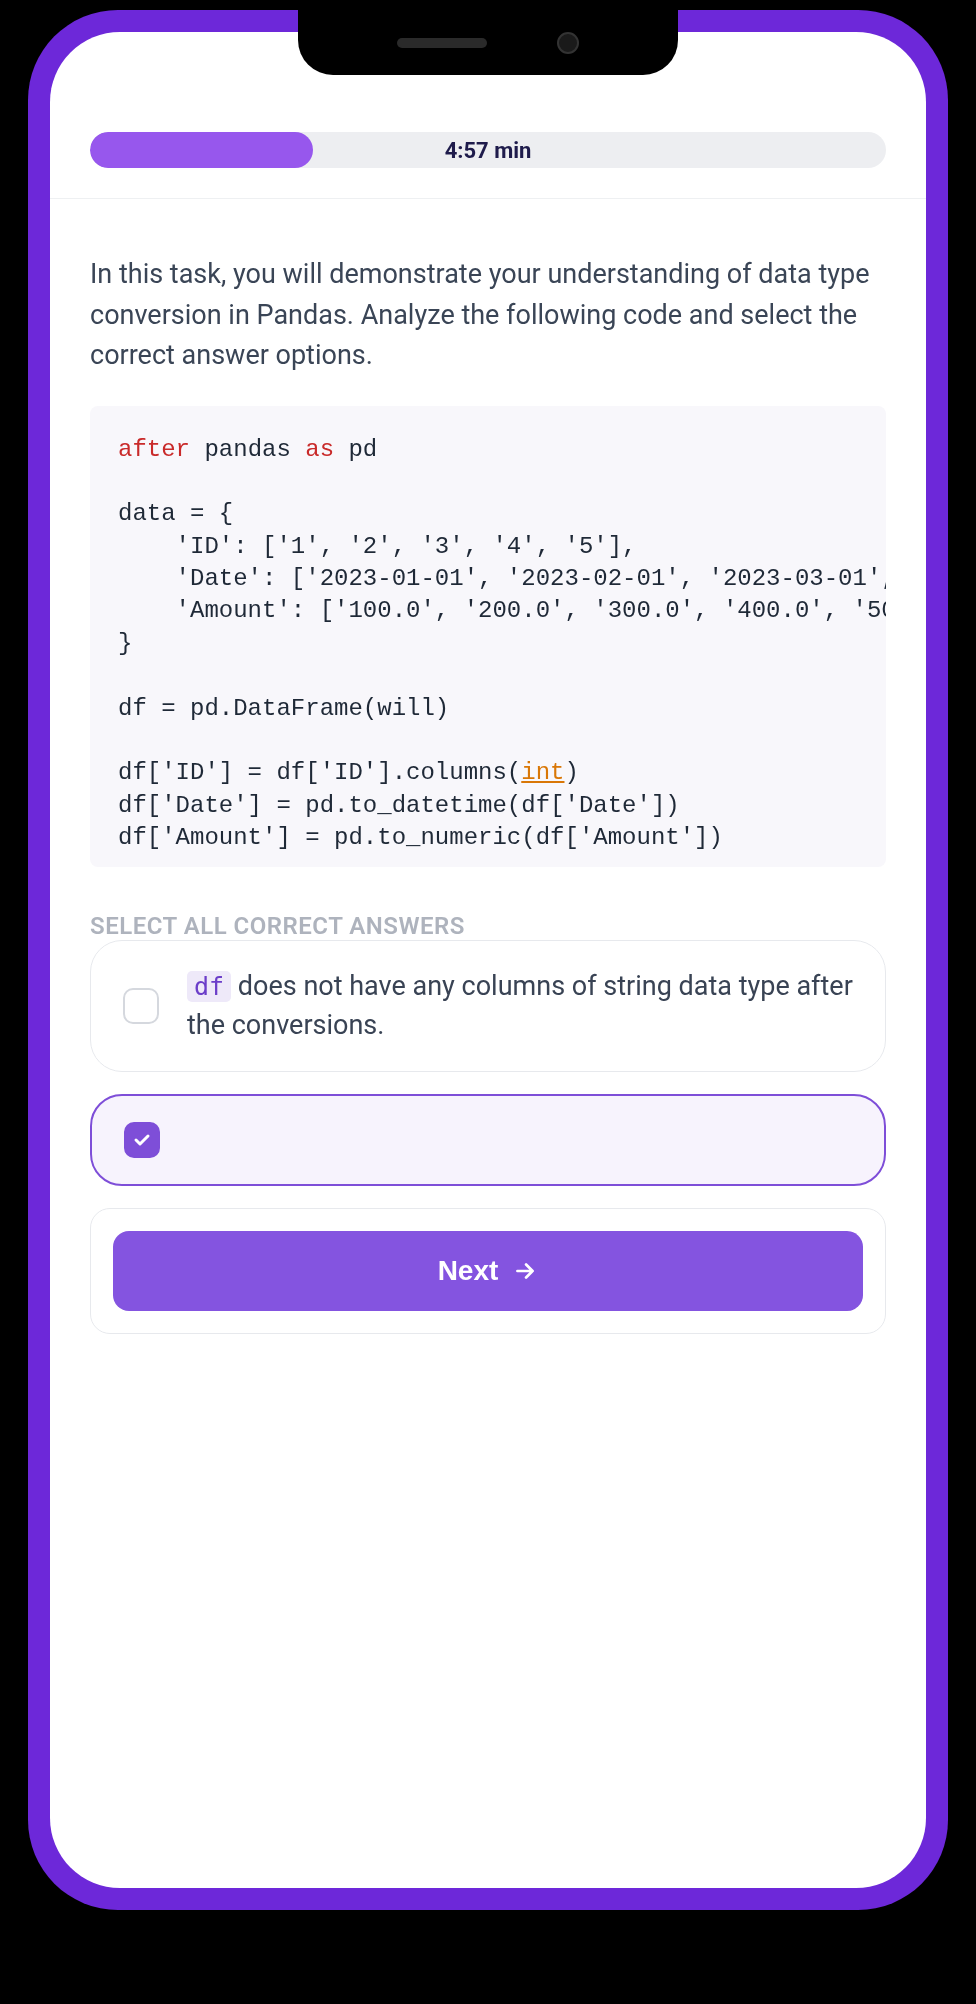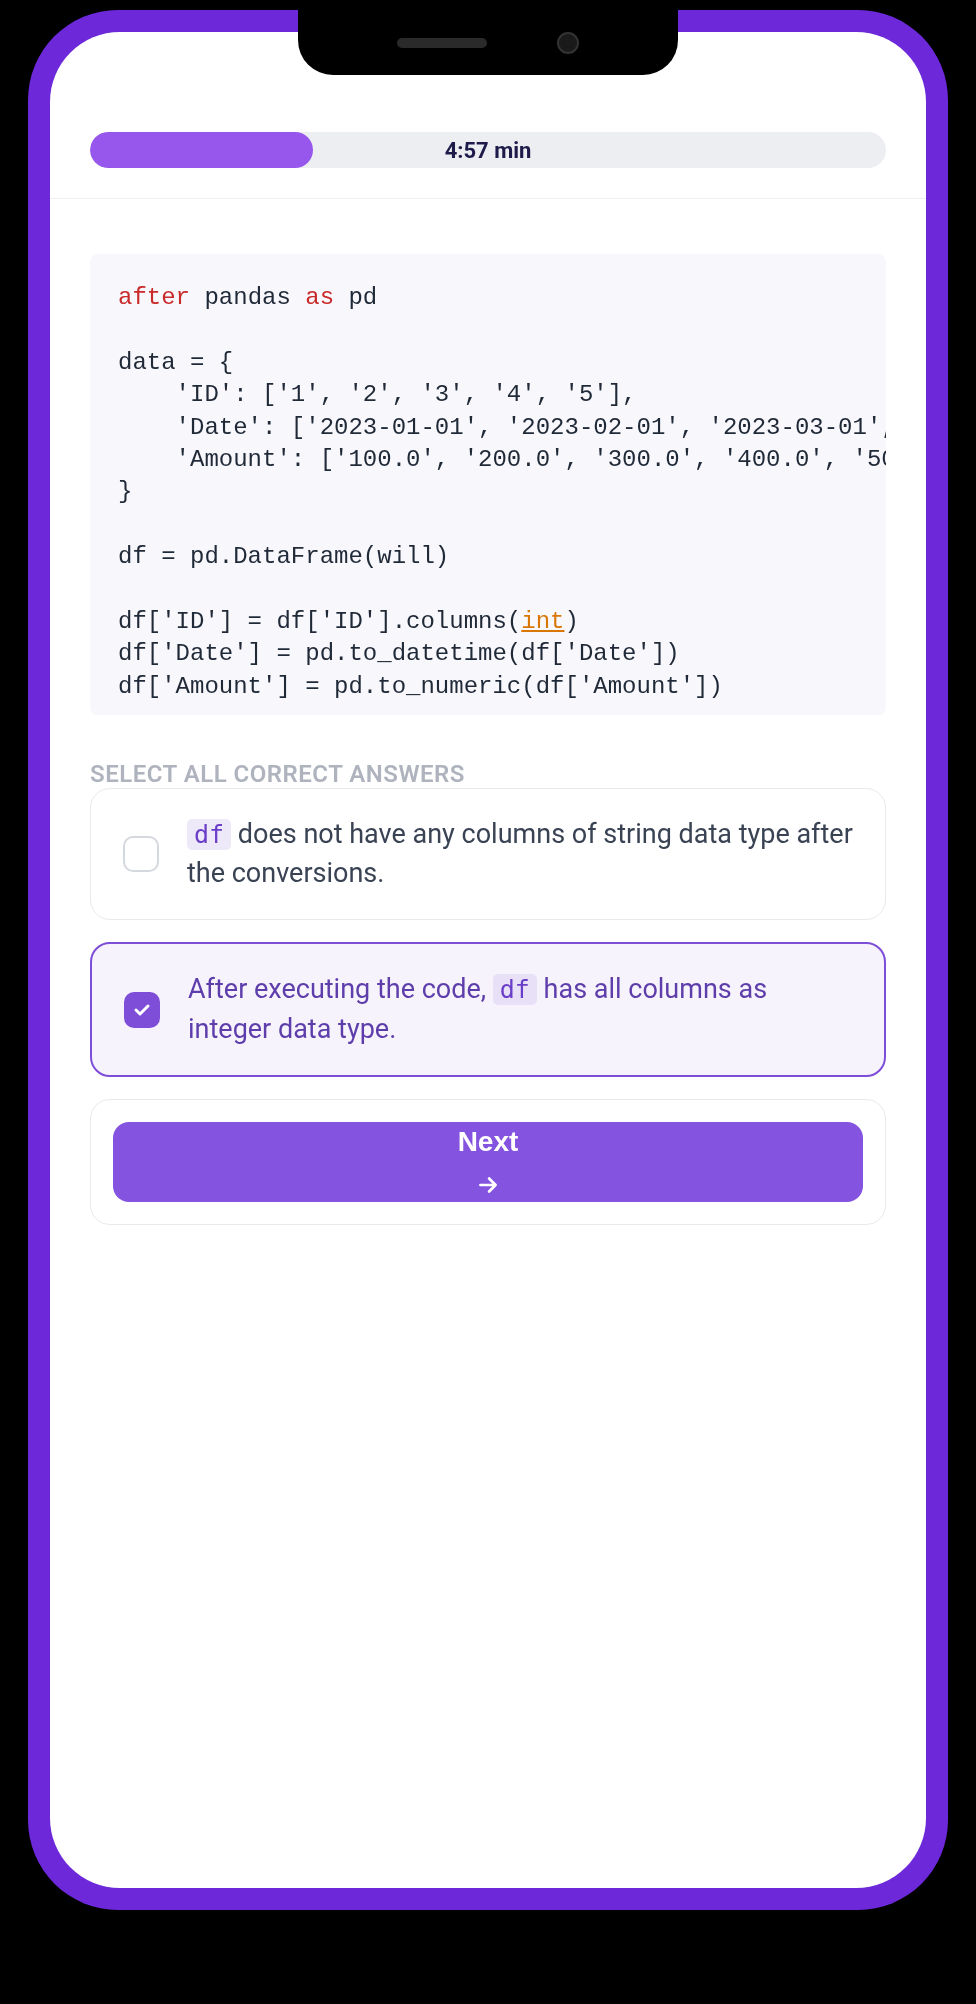--- a/index.html
+++ b/index.html
@@ -128,21 +128,21 @@
   font-weight: 600;
   color: #aeb3bd;
   letter-spacing: 0.5px;
 }
 .option {
   display: flex;
   align-items: center;
   gap: 28px;
   padding: 26px 32px;
   border: 1.5px solid #e7e9ed;
-  border-radius: 20px;
+  border-radius: 32px;
   margin-bottom: 22px;
   cursor: pointer;
 }
 .option.selected {
   border: 2.5px solid #7e4ed8;
   background: #f7f3fd;
 }
 .checkbox {
   flex-shrink: 0;
   width: 36px;
@@ -182,21 +182,20 @@
   border: none;
   border-radius: 16px;
   color: #fff;
   font-size: 28px;
   font-weight: 600;
   display: flex;
   align-items: center;
   justify-content: center;
   gap: 14px;
   cursor: pointer;
-  flex-direction: column;
 }
 .btn-wrap {
   border: 1.5px solid #e7e9ed;
   border-radius: 20px;
   padding: 22px;
 }
 </style>
 </head>
 <body>
 
@@ -209,20 +208,21 @@
     <div class="content">
 
       <div class="progress-section">
         <div class="progress-bar">
           <div class="progress-fill" style="width:28%"></div>
           <div class="progress-text">4:57 min</div>
         </div>
       </div>
 
       <div class="main">
+        <p class="question">In this task, you will demonstrate your understanding of data type conversion in Pandas. Analyze the following code and select the correct answer options.</p>
 
         <div class="code-block"><span class="kw">after</span><span> pandas </span><span class="kw">as</span><span> pd</span>
 
 <span>data = {</span>
 <span>    'ID': ['1', '2', '3', '4', '5'],</span>
 <span>    'Date': ['2023-01-01', '2023-02-01', '2023-03-01', '2023-04-01', '2023-05-01'],</span>
 <span>    'Amount': ['100.0', '200.0', '300.0', '400.0', '500.0']</span>
 <span>}</span>
 
 <span>df = pd.DataFrame(will)</span>
@@ -242,23 +242,20 @@
             <span></span><span class="inline-code">df</span><span> does not have any columns of string data type after the conversions.</span>
           </div>
         </div>
 
         <div class="option selected">
           <div class="checkbox checked">
             <svg width="20" height="20" viewBox="0 0 20 20" fill="none">
                 <path d="M4 10l4 4 8-8" stroke="#fff" stroke-width="3" stroke-linecap="round" stroke-linejoin="round"></path>
               </svg>
           </div>
-          <div class="option-text">
-            <span>After executing the code, </span><span class="inline-code">df</span><span> has all columns as integer data type.</span>
-          </div>
         </div>
 
         <div class="btn-wrap">
           <button class="next-btn">
             <span>Next</span>
             <svg width="26" height="26" viewBox="0 0 24 24" fill="none">
                 <path d="M5 12h14m-6-6l6 6-6 6" stroke="#fff" stroke-width="2.5" stroke-linecap="round" stroke-linejoin="round"></path>
               </svg>
           </button>
         </div>

